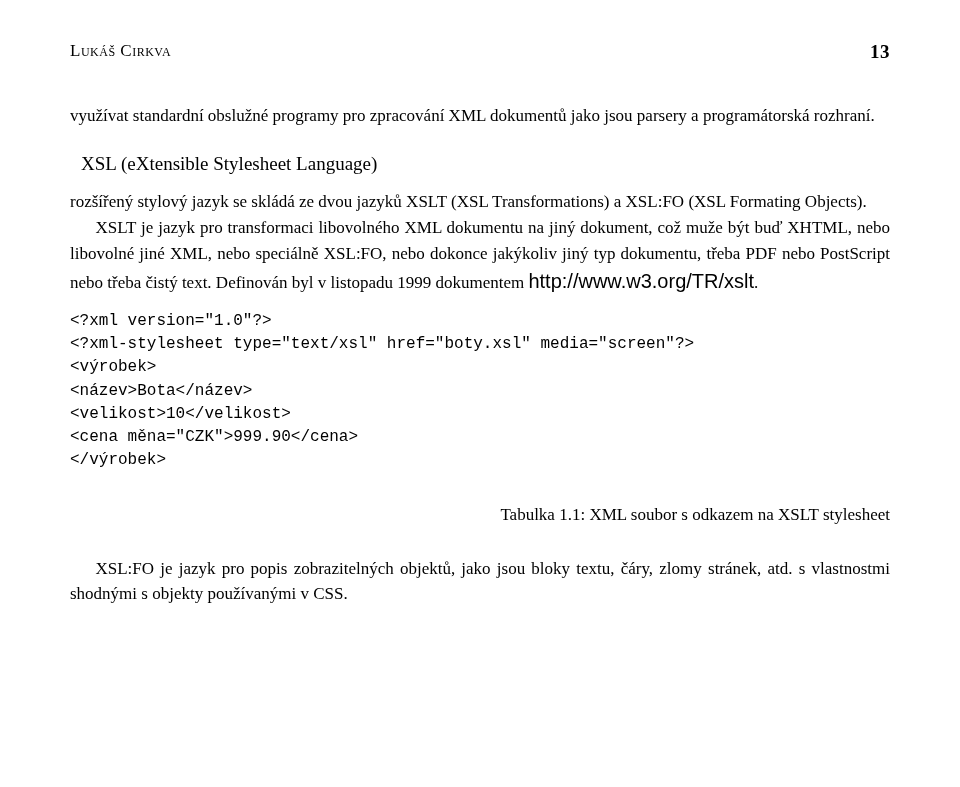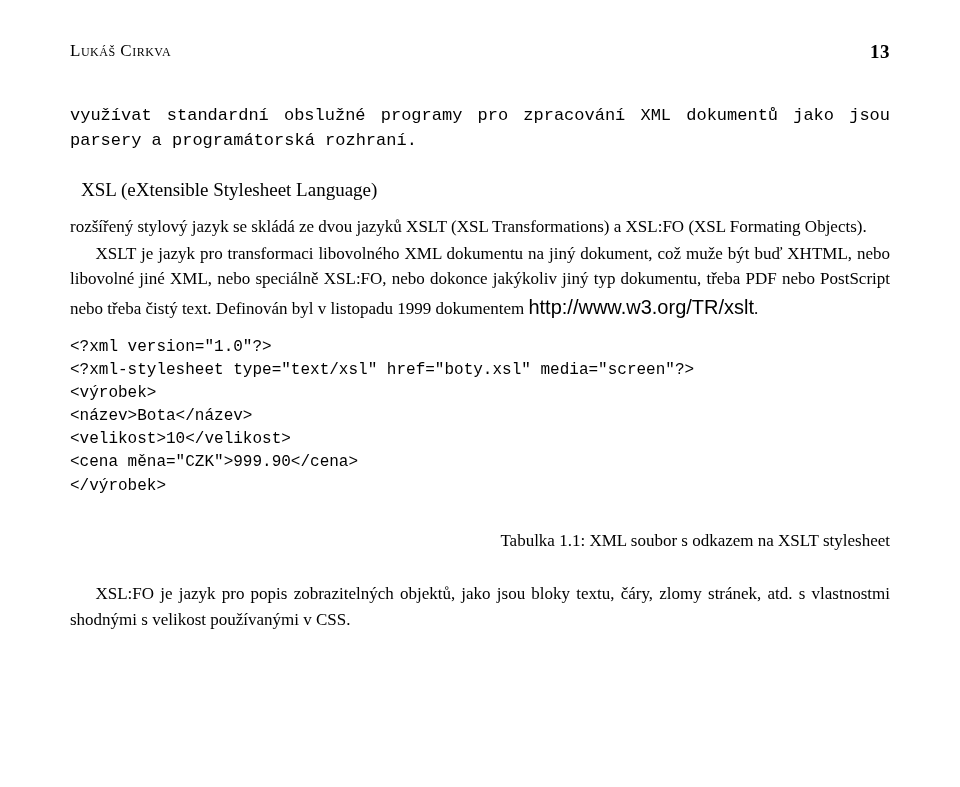--- a/index.html
+++ b/index.html
@@ -24,21 +24,20 @@
   }
   .page-num {
     font-variant: normal;
     font-size: 19px;
     font-weight: bold;
   }
   p.first {
     text-align: justify;
     margin: 12px 0 18px 0;
     text-indent: 0;
-    font-family: Liberation Mono, monospace;
   }
   h3.section-title {
     font-size: 19px;
     font-weight: normal;
     margin: 22px 0 10px 11px;
   }
   p.body {
     text-align: justify;
     margin: 0 0 1px 0;
     text-indent: 0;
@@ -86,13 +85,13 @@
 <div class="code-block"><span>&lt;?xml version="1.0"?&gt;</span>
 <span>&lt;?xml-stylesheet type="text/xsl" href="boty.xsl" media="screen"?&gt;</span>
 <span>&lt;výrobek&gt;</span>
 <span>&lt;název&gt;Bota&lt;/název&gt;</span>
 <span>&lt;velikost&gt;10&lt;/velikost&gt;</span>
 <span>&lt;cena měna="CZK"&gt;999.90&lt;/cena&gt;</span>
 <span>&lt;/výrobek&gt;</span></div>
 
 <div class="table-caption">Tabulka 1.1: XML soubor s odkazem na XSLT stylesheet</div>
 
-<p class="indent">XSL:FO je jazyk pro popis zobrazitelných objektů, jako jsou bloky textu, čáry, zlomy stránek, atd. s vlastnostmi shodnými s velikost používanými v CSS.</p>
+<p class="indent">XSL:FO je jazyk pro popis zobrazitelných objektů, jako jsou bloky textu, čáry, zlomy stránek, atd. s vlastnostmi shodnými s objekty používanými v CSS.</p>
 
 </body></html>

